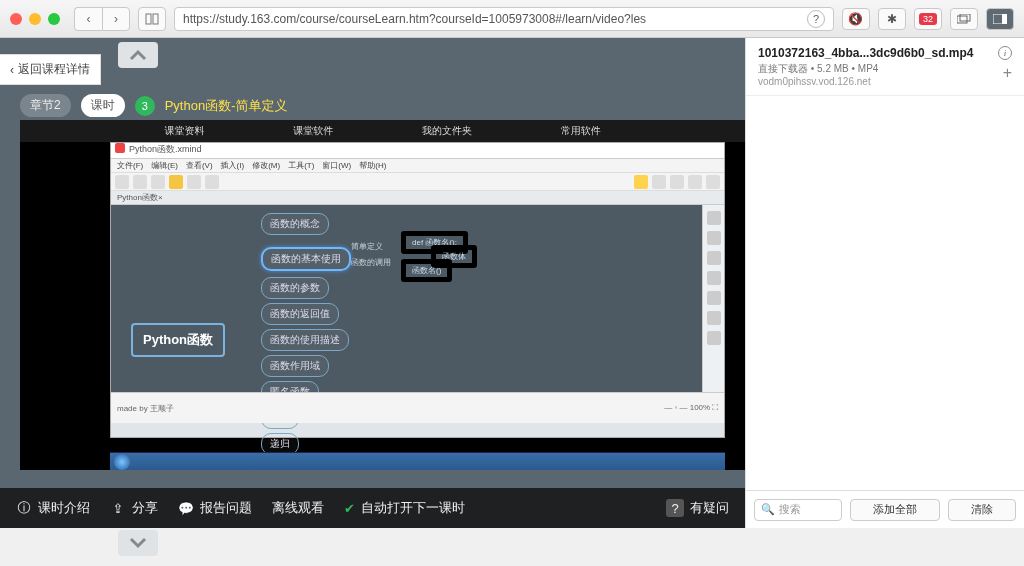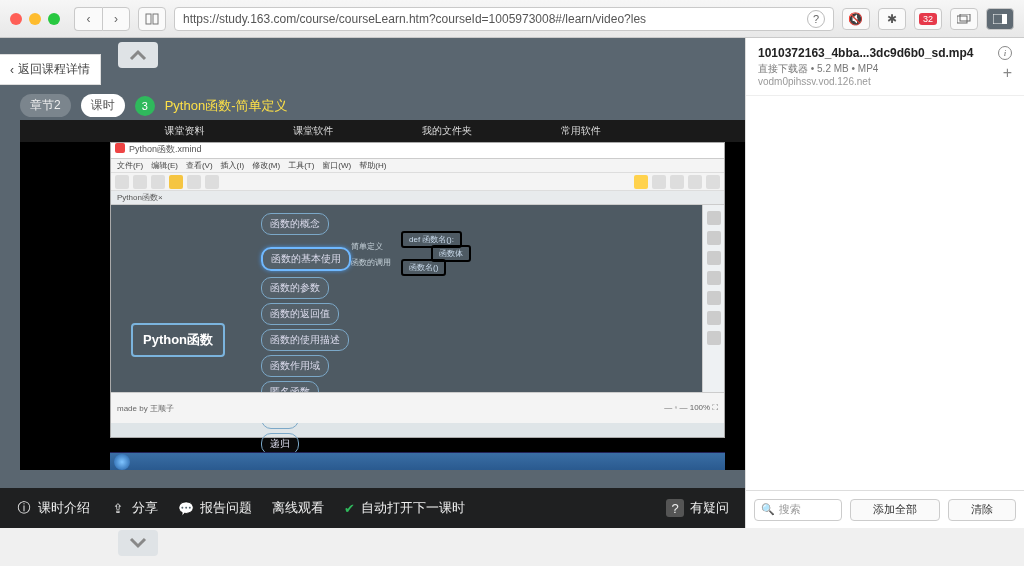--- a/index.html
+++ b/index.html
@@ -48,21 +48,21 @@
 .status{position:absolute;bottom:14px;left:0;right:0;height:14px;background:#f4f4f4;border-top:1px solid #ccc;font-size:8px;color:#666;display:flex;align-items:center;padding:15px 6px;justify-content:space-between}
 .theme-row{position:absolute;bottom:0;left:0;right:0;height:14px;background:#eef1f3;border-top:1px solid #ccc;font-size:8px;color:#666;display:flex;align-items:center;padding:0 6px;justify-content:space-between}
 .taskbar{position:absolute;bottom:0;left:90px;right:20px;height:18px;background:linear-gradient(#3a6ea5,#2a5a8f);border-top:1px solid #225}
 .win-orb{width:16px;height:16px;border-radius:50%;background:radial-gradient(#7fc4ff,#1e5aa0);margin:1px 4px}
 
 
 .root{position:absolute;top:118px;left:20px;border:2px solid #7bb4de;background:transparent;color:#fff;font-weight:bold;font-size:13px;padding:6px 10px;border-radius:4px}
 .node{position:absolute;border:1px solid #7ba8c8;background:rgba(255,255,255,0.04);color:#dde;font-size:10px;padding:3px 8px;border-radius:10px}
 .node.sel{border:2px solid #6fb8ff;box-shadow:0 0 4px #4a90d9}
 .sub{position:absolute;color:#c8d4dc;font-size:8px}
-.subbox{border:2px solid #000000;padding:1px 6px;border-radius:3px;font-size:8px;color:#cde}
+.subbox{border:5px solid #000000;padding:1px 6px;border-radius:3px;font-size:8px;color:#cde}
 
 
 .bottom-bar{position:absolute;bottom:0;left:0;right:0;height:40px;background:#1f2021;display:flex;align-items:center;padding:0 16px;gap:20px;color:#eee;font-size:13px}
 .bb-item{display:flex;align-items:center;gap:6px}
 .bb-ic{width:16px;height:16px;display:flex;align-items:center;justify-content:center;font-size:13px}
 
 
 .dl-item{padding:8px 12px;border-bottom:1px solid #eee}
 .dl-name{font-size:12px;font-weight:bold;color:#222;white-space:nowrap;overflow:hidden}
 .dl-meta{font-size:10px;color:#777;margin-top:2px}

